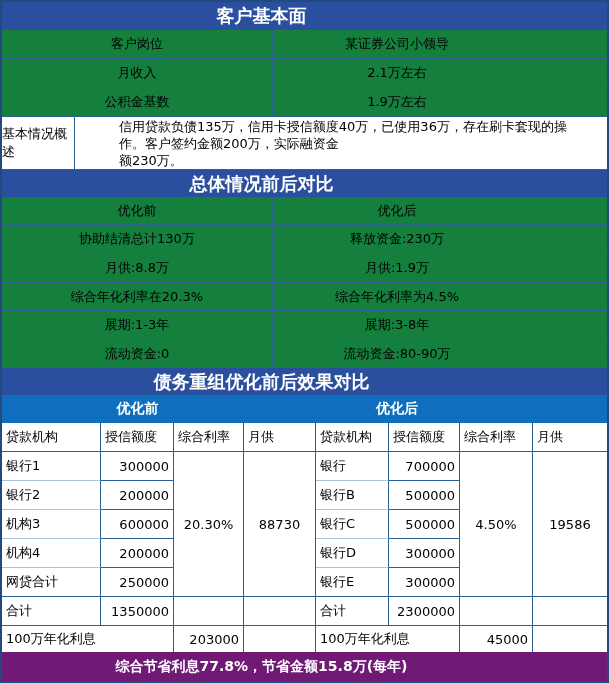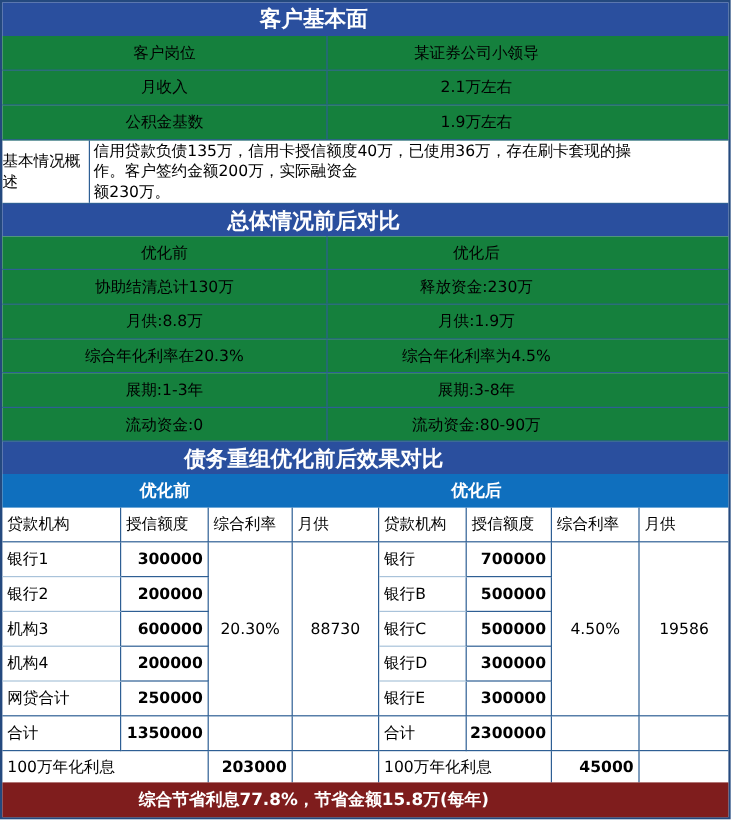--- a/index.html
+++ b/index.html
@@ -15,43 +15,43 @@
   
   .kvrow { display:flex; border-bottom:1px solid #2E5F94; flex:0 0 auto; background:#15803d; }
   .r29 { height:29px; } .r28 { height:28px; }
   .kl { width:271px; border-right:1px solid #2E5F94; display:flex; align-items:center; justify-content:center; }
   .kv { width:248px; display:flex; align-items:center; justify-content:center; }
   .kf { flex:1; }
 
   
   .ovrow { display:flex; height:53px; border-bottom:1px solid #2E5F94; flex:0 0 auto; }
   .ol { width:73px; border-right:1px solid #2E5F94; display:flex; align-items:center; justify-content:center; }
-  .ot { flex:1; padding:1px 3px; line-height:17px; white-space:pre-line; display:flex; align-items:center; }
+  .ot { flex:1; padding:1px 3px; line-height:17px; white-space:pre-line; display:flex; align-items:center;margin-left:41px; }
 
   
   .subhdr { height:28px; background:#0F6FBE; color:#fff; font-weight:bold; font-size:14px;
             display:flex; align-items:center; flex:0 0 auto; }
   .sb1 { width:271px; text-align:center; } .sb2 { width:248px; text-align:center; }
 
   
   .tables { display:flex; flex:0 0 auto; }
   .tbl { display:grid; grid-template-rows:29px 29px 29px 29px 29px 29px 29px 26px; }
   .tbl-left  { width:314px; grid-template-columns:99px 73px 70px 72px; }
   .tbl-right { width:291px; grid-template-columns:73px 71px 73px 74px; }
   .cell { border-right:1px solid #2E5F94; border-bottom:1px solid #2E5F94;
           display:flex; align-items:center; padding:0 4px; }
   .name  { border-bottom:1px solid #A9C3DA; }
   .nameLast { border-bottom:1px solid #2E5F94; }
-  .num  { justify-content:flex-end;font-weight:bold; }
+  .num  { justify-content:flex-end; }
   .ctr  { justify-content:center; }
   .no-bb { border-bottom:none; }
   .no-br { border-right:none; }
 
   
-  .footer { flex:1; background:#7f1d1d; color:#fff; font-weight:bold; font-size:14px;
+  .footer { flex:1; background:#701a75; color:#fff; font-weight:bold; font-size:14px;
             display:flex; align-items:center; justify-content:center; padding-right:86px; }
 </style>
 </head>
 <body>
 
 <div class="sheet">
 
   <div class="hdr h28">客户基本面</div>
 
   <div class="kvrow r29">

